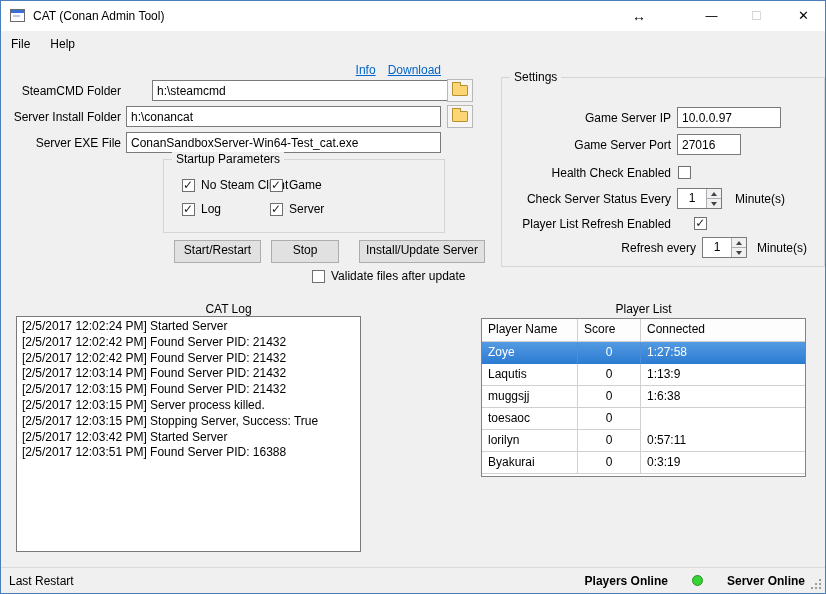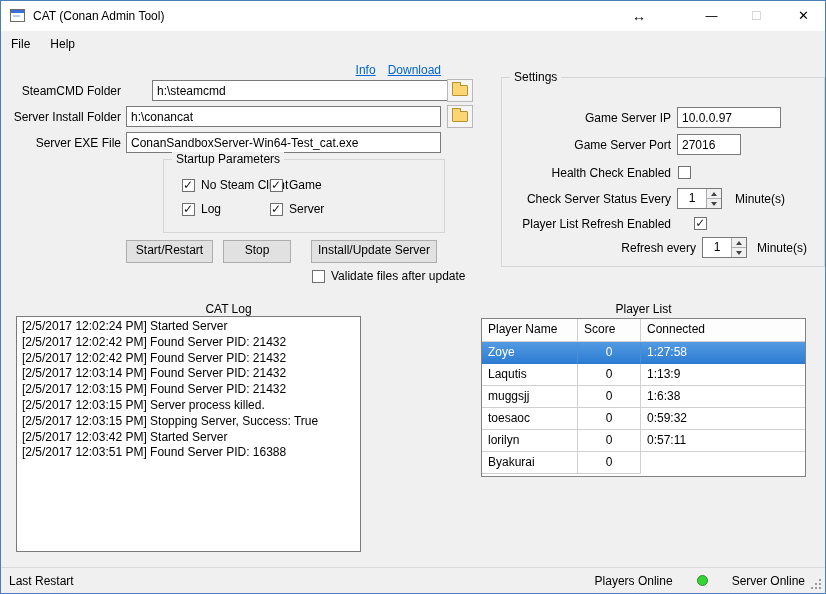--- a/index.html
+++ b/index.html
@@ -31,21 +31,21 @@
   
   .lbl { white-space:nowrap; }
   .lbl-r { text-align:right; }
   .link { color:#0066cc; text-decoration:underline; cursor:pointer; }
   .textbox {
     background:#fff; border:1px solid #7a7a7a; height:21px;
     padding:1px 4px; font:inherit; color:#000; width:100%;
   }
   .btn {
     background:#e1e1e1; border:1px solid #adadad; font:inherit;
-    text-align:center; line-height:19px; cursor:default;
+    text-align:center; line-height:19px; cursor:default;margin-left:48px;
   }
   .tool-btn { background:#f5f5f5; border:1px solid #b8b8b8; display:flex; align-items:center; justify-content:center; }
   .folder-icon { position:relative; width:16px; height:11px; background:#fcd575; border:1px solid #b8912f; border-radius:1px; }
   .folder-icon::before { content:""; position:absolute; left:-1px; top:-4px; width:7px; height:3px; background:#fcd575; border:1px solid #b8912f; border-bottom:none; border-radius:1px 1px 0 0; }
   .groupbox { position:absolute; border:1px solid #d5d5d5;margin-left:14px; }
   .groupbox > .gb-title { position:absolute; top:-8px; left:8px; background:#f0f0f0; padding:0 4px; }
 
   .checkbox {
     display:inline-block; width:13px; height:13px; background:#fff;
     border:1px solid #707070; vertical-align:middle; position:relative;
@@ -81,21 +81,21 @@
   .dgv-row.checked { background:linear-gradient(#539be2,#2c7bd2); color:#fff; }
   .dgv-row.checked .dgv-cell { border-right-color:#4a8fd8; border-bottom-color:#2c7bd2; }
 
   
   .statusbar {
     position:absolute; left:0; bottom:0; width:100%; height:26px;
     background:#f0f0f0; border-top:1px solid #dadada;
     display:flex; align-items:center;
   }
   .status-left { margin-left:8px; }
-  .status-right { position:absolute; right:20px; top:0; height:100%; display:flex; align-items:center; gap:24px; }
+  .status-right { position:absolute; right:20px; top:0; height:100%; display:flex; align-items:center; gap:24px;font-weight:bold; }
   .dot { width:11px; height:11px; border-radius:50%; background:#35d435; border:1px solid #2a8f2a; }
   .grip { position:absolute; right:4px; bottom:4px; width:2px; height:2px; background:#9d9d9d;
           box-shadow:-4px 0 #9d9d9d, -8px 0 #9d9d9d, 0 -4px #9d9d9d, -4px -4px #9d9d9d, 0 -8px #9d9d9d; }
 </style>
 </head>
 <body>
 
 <div class="win">
 
   
@@ -260,30 +260,30 @@
       <span class="dgv-cell col-conn">1:13:9</span>
     </div>
     <div class="dgv-row">
       <span class="dgv-cell col-name">muggsjj</span>
       <span class="dgv-cell col-score cell-score">0</span>
       <span class="dgv-cell col-conn">1:6:38</span>
     </div>
     <div class="dgv-row">
       <span class="dgv-cell col-name">toesaoc</span>
       <span class="dgv-cell col-score cell-score">0</span>
-      <span class="dgv-cell col-conn">0:59:32</span>
     </div>
     <div class="dgv-row">
       <span class="dgv-cell col-name">lorilyn</span>
       <span class="dgv-cell col-score cell-score">0</span>
       <span class="dgv-cell col-conn">0:57:11</span>
     </div>
     <div class="dgv-row">
       <span class="dgv-cell col-name">Byakurai</span>
       <span class="dgv-cell col-score cell-score">0</span>
+      <span class="dgv-cell col-conn">0:3:19</span>
     </div>
   </div>
 
   
   <div class="statusbar">
     <span class="status-left">Last Restart</span>
     <span class="status-right">
       <span class="lbl">Players Online</span>
       <span class="dot"></span>
       <span class="lbl">Server Online</span>

